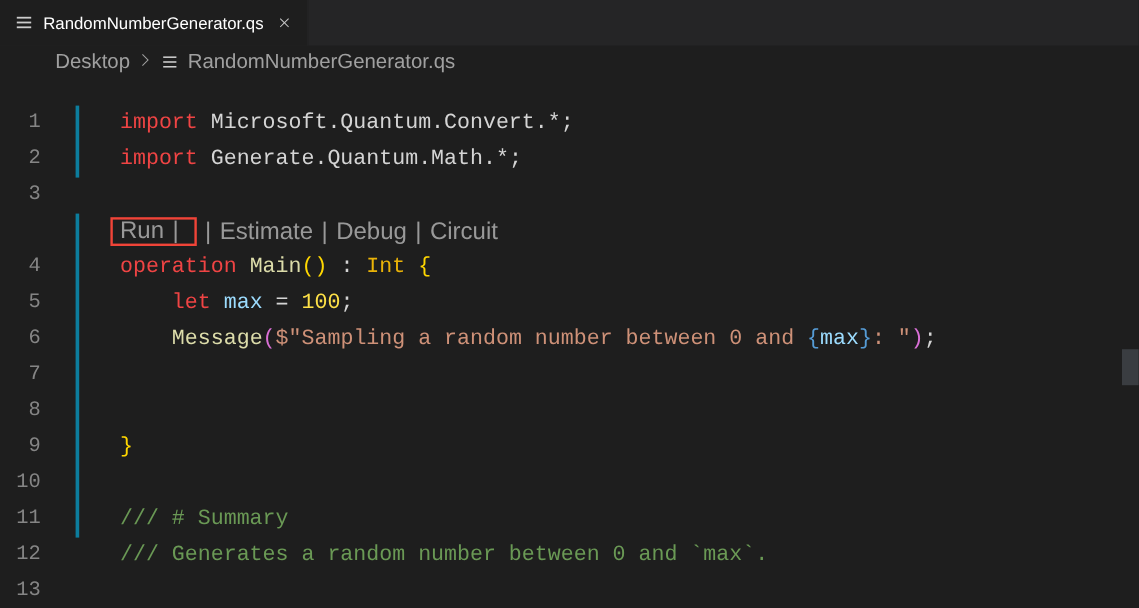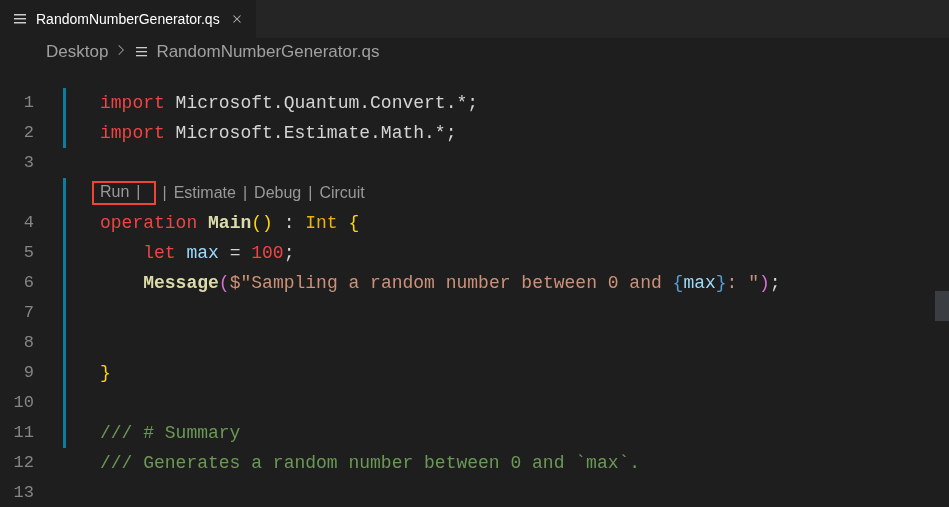--- a/index.html
+++ b/index.html
@@ -114,21 +114,21 @@
       font-family: Consolas, "Courier New", monospace;
       font-size: 18px;
       white-space: pre;
       padding-left: 44px;
     }
     .codelens {
       height: 30px;
       line-height: 30px;
       padding-left: 44px;
       font-family: "Segoe UI", sans-serif;
-      font-size: 16px;
+      font-size: 20px;
       color: #999999;
       display: flex;
       gap: 0;
       align-items: center;
     }
     .codelens-item {
       color: #999999;
     }
     .codelens-sep {
       color: #999999;
@@ -136,25 +136,25 @@
     }
     .run-highlight {
       border: 2px solid #f04438;
       padding: 0px 6px 2px 6px;
       margin-left: -8px;
       line-height: 18px;
     }
     
     .kw { color: #ef4444; }
     .ns { color: #d4d4d4; }
-    .fn { color: #dcdcaa; font-weight: bold; }
+    .fn { color: #dcdcaa; }
     .typ { color: #eab308; }
     .pun { color: #d4d4d4; }
     .varc { color: #9cdcfe; }
-    .num { color: #ef4444; }
+    .num { color: #fde047; }
     .str { color: #ce9178; }
     .interp { color: #569cd6; }
     .cmt { color: #6a9955; }
     .br-y { color: #ffd700; }
     .br-p { color: #da70d6; }
     .plain { color: #d4d4d4; }
 
     .minimap-highlight {
       position: absolute;
       right: 0;
@@ -220,21 +220,21 @@
     <div class="ln">12</div>
     <div class="ln">13</div>
   </div>
   <div class="codecol">
     <div class="change-bar"></div>
     <div class="change-bar2"></div>
     <div class="minimap-highlight"></div>
 
     <div class="line"><span class="kw">import</span><span class="ns"> Microsoft.Quantum.Convert.*</span><span class="pun">;</span></div>
 
-    <div class="line"><span class="kw">import</span><span class="ns"> Microsoft.Estimate.Math.*</span><span class="pun">;</span></div>
+    <div class="line"><span class="kw">import</span><span class="ns"> Generate.Quantum.Math.*</span><span class="pun">;</span></div>
 
     <div class="line"></div>
 
     <div class="codelens">
       <span class="run-highlight"><span class="codelens-item">Run</span><span class="codelens-sep">|</span></span>
         <span class="codelens-sep">|</span>
         <span class="codelens-item">Estimate</span>
         <span class="codelens-sep">|</span>
         <span class="codelens-item">Debug</span>
         <span class="codelens-sep">|</span>

